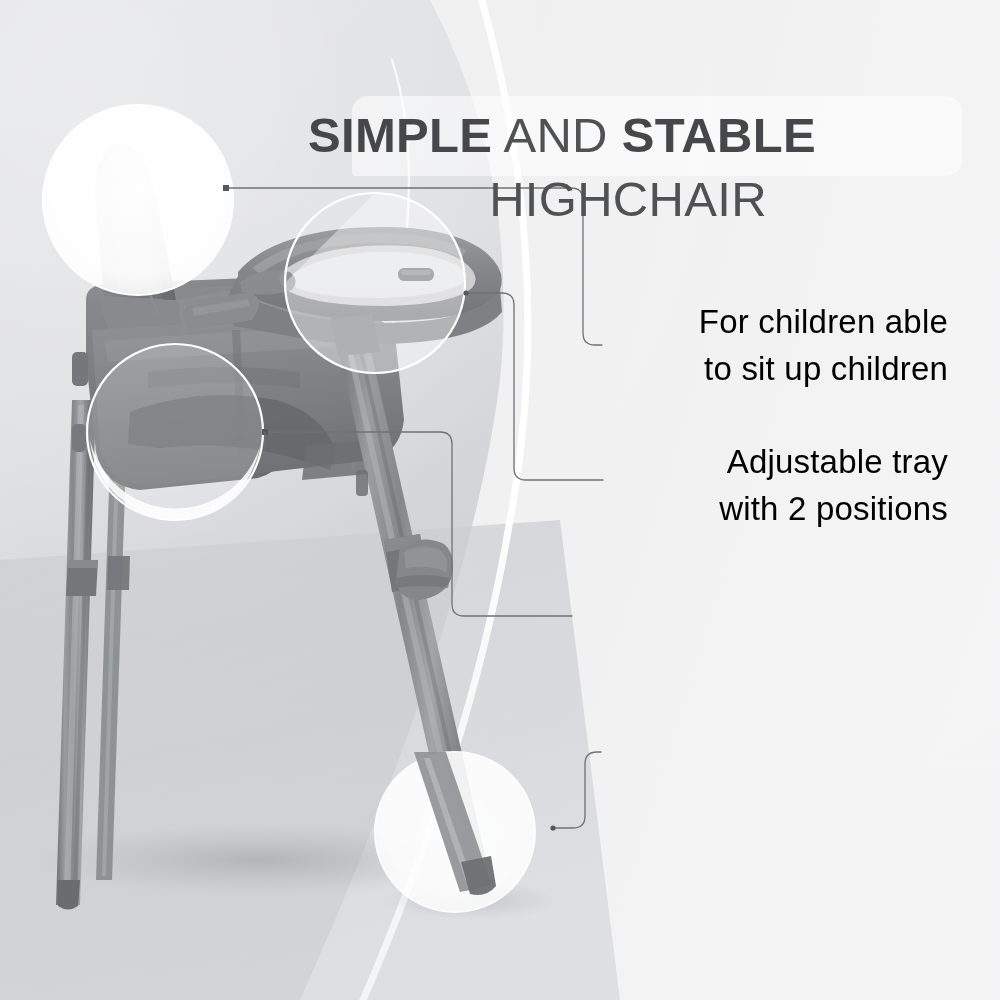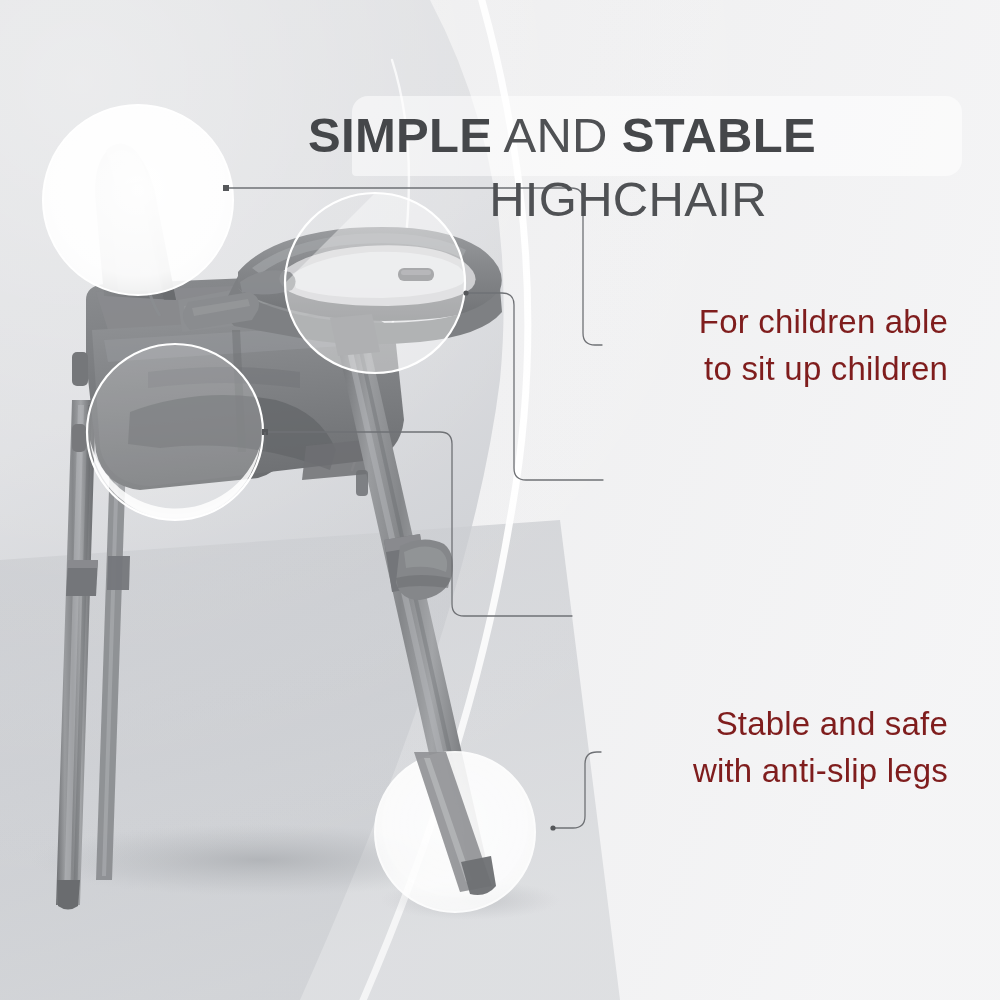--- a/index.html
+++ b/index.html
@@ -68,21 +68,21 @@
     color: #4f5154;
     white-space: nowrap;
   }
 
   
   .feature {
     position: absolute;
     right: 52px;
     width: 420px;
     text-align: right;
-    color: #7f1d1d;
+    color: #000000;
     font-weight: 400;
     font-size: 33px;
     line-height: 47px;
     letter-spacing: 0.2px;
   }
   .feature .fl { display: block; white-space: nowrap; }
   #feature-0 { top: 298px; }
   #feature-1 { top: 438px; }
   #feature-2 { top: 562px; }
   #feature-3 { top: 700px; }
@@ -388,20 +388,20 @@
 
     <div class="headline"><span class="hl-strong">SIMPLE</span><span class="hl-light"> AND </span><span class="hl-strong">STABLE</span></div>
 
     <div class="headline-line2">HIGHCHAIR</div>
 
     <div class="feature" id="feature-0">
       <span class="fl">For children able</span>
       <span class="fl">to sit up children</span>
     </div>
 
-
-
-    <div class="feature" id="feature-3">
-      <span class="fl">Stable and safe</span>
-      <span class="fl">with anti-slip legs</span>
+    <div class="feature" id="feature-1">
+      <span class="fl">Adjustable tray</span>
+      <span class="fl">with 2 positions</span>
     </div>
+
+
   </div>
 </div>
 
 </body></html>

